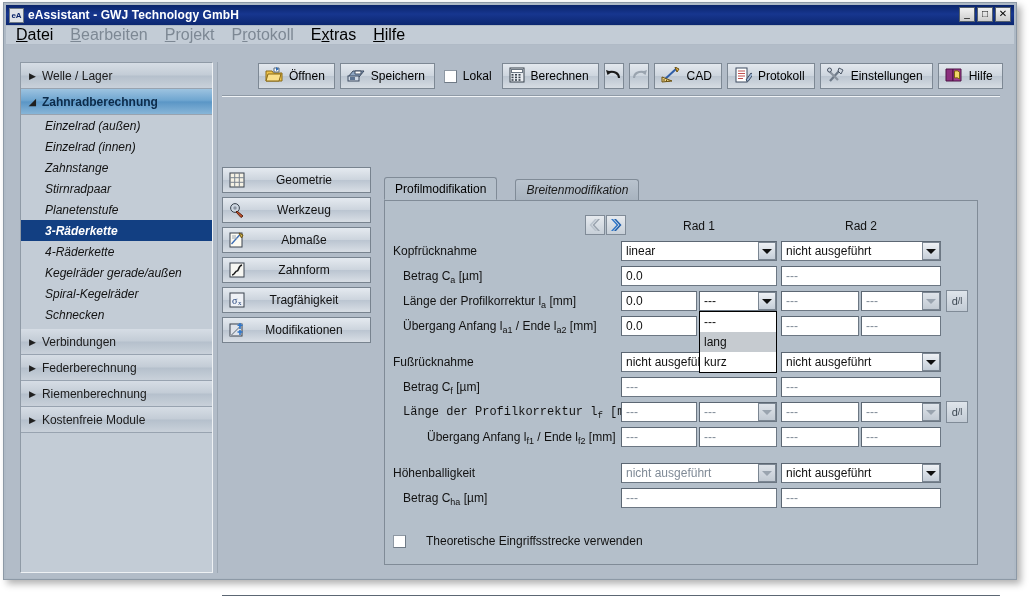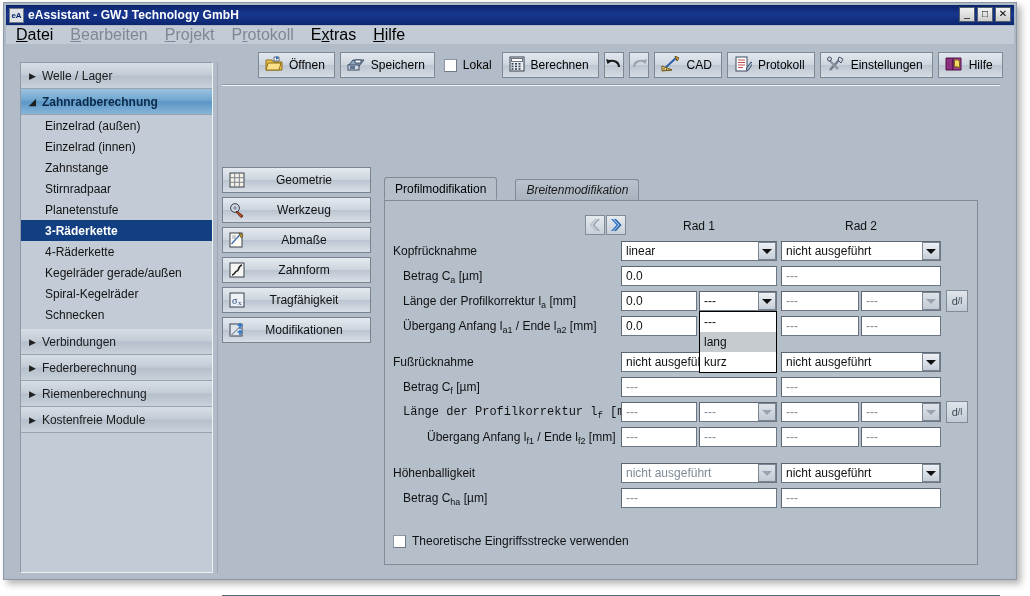--- a/index.html
+++ b/index.html
@@ -110,31 +110,32 @@
   .sb-arrow {
     font-size: 9px; margin-right: 6px; color: #1f1f1f;
     display: inline-block;
   }
   .sb-child {
     height: 21px;
     display: flex; align-items: center;
     padding-left: 24px;
     font-size: 12px; color: #121212;
     cursor: default;
+    font-style: italic;
   }
   .sb-child.selected {
     background: #123f82;
     color: #ffffff;
     font-weight: bold;
   }
   .sb-spacer { height: 4px; }
 
   
   .toolbar {
-    position: absolute; left: 216px; top: 6px;
+    position: absolute; left: 216px; top: 17px;
     width: 778px; height: 38px; padding-left: 36px;
   }
   .tb-row { display: flex; align-items: center; height: 28px; }
   .tb-btn {
     height: 26px;
     background: linear-gradient(to bottom,#e3e8ee 0%, #cdd5de 50%, #bcc6d1 51%, #d6dce3 100%);
     border: 1px solid #7d8894;
     display: flex; align-items: center;
     padding: 0 9px 0 6px;
     margin-right: 5px;
@@ -311,21 +312,21 @@
     display:flex; align-items:center;
     padding-left: 4px;
     cursor: default;
     white-space: nowrap;
   }
   .popup-item.hl { background: #c6cbd0; }
 
   .chkrow {
     position: absolute;
     display: flex; align-items: center;
-    font-size: 12px; color: #111;
+    font-size: 12px; color: #111; gap: 14px;
   }
 
   
   .statusbox {
     position: absolute; left: 216px; top: 550px;
     width: 778px; height: 26px;
     background: #ffffff;
     border: 1px solid #6c7783;
     border-top-color: #5c6773; border-left-color: #5c6773;
   }

